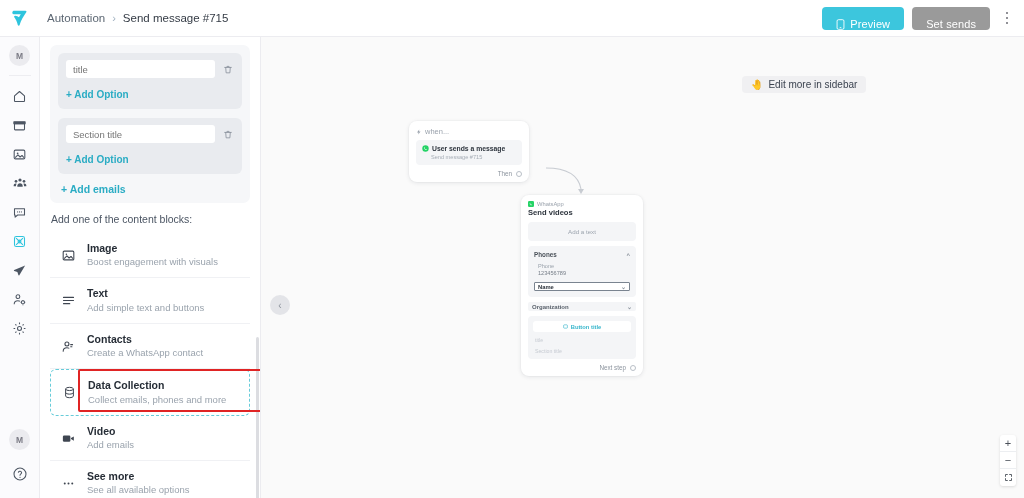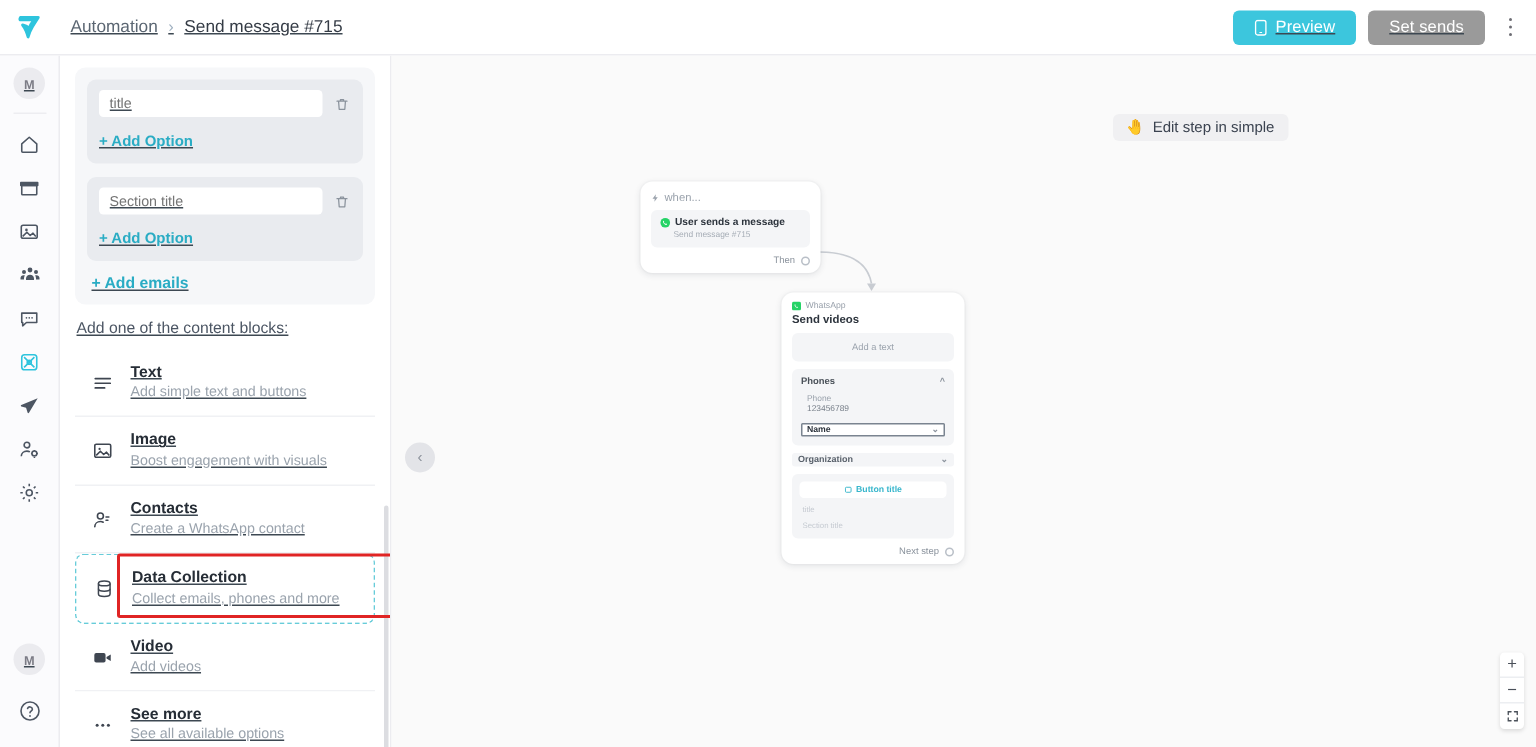--- a/index.html
+++ b/index.html
@@ -3,21 +3,21 @@
 <meta charset="utf-8">
 <style>
   * { box-sizing: border-box; margin: 0; padding: 0; }
   html, body { width: 1024px; height: 498px; overflow: hidden; }
   body {
     font-family: "Liberation Sans", sans-serif;
     background: #ffffff;
     color: #3d4852;
     -webkit-font-smoothing: antialiased;
   }
-  .app { position: relative; width: 1024px; height: 498px; display: flex; flex-direction: column; text-decoration: underline; }
+  .app { position: relative; width: 1024px; height: 498px; display: flex; flex-direction: column; }
 
   
   .header {
     height: 37px; flex: 0 0 37px;
     display: flex; align-items: center;
     background: #ffffff;
     border-bottom: 1px solid #ececf0;
     position: relative; z-index: 20;
   }
   .logo-cell {
@@ -27,21 +27,21 @@
   }
   .logo-cell svg { display: block; }
   .breadcrumb { display: flex; align-items: center; gap: 7px; margin-left: 7px; font-size: 11.5px; }
   .crumb-link { color: #5b6672; }
   .crumb-sep { color: #9fb0c0; font-size: 11px; line-height: 1; }
   .crumb-current { color: #343b45; }
   .header-right { margin-left: auto; display: flex; align-items: center; gap: 8px; padding-right: 8px; }
   .btn {
     height: 23px; border-radius: 4px; border: none;
     font-size: 11px; font-family: inherit; cursor: pointer;
-    display: flex; align-items: center; justify-content: center; gap: 5px;
+    display: flex; align-items: flex-end; justify-content: center; gap: 5px;
     padding: 0 14px; color: #fff; letter-spacing: .1px;
   }
   .btn-preview { background: #3cc6dd; min-width: 74px; }
   .btn-setlive { background: #9a9a9a; min-width: 64px; }
   .kebab {
     width: 18px; height: 24px; display: flex; flex-direction: column;
     align-items: center; justify-content: center; gap: 2.5px; cursor: pointer;
   }
   .kebab i { width: 2.5px; height: 2.5px; border-radius: 50%; background: #6d6d74; display: block; }
 
@@ -124,21 +124,21 @@
     width: 20px; height: 20px; border-radius: 50%;
     background: #e3e4e8; color: #8d939c;
     display: flex; align-items: center; justify-content: center;
     font-size: 10px; cursor: pointer;
   }
 
   .node {
     position: absolute; background: #fff; border-radius: 8px;
     box-shadow: 0 1px 4px rgba(30,40,60,.10), 0 0 0 1px rgba(0,0,0,.015);
   }
-  .node-trigger { left: 166px; top: 84px; width: 120px; padding: 6px 7px 5px; }
+  .node-trigger { left: 148px; top: 84px; width: 120px; padding: 6px 7px 5px; }
   .trig-head { display: flex; align-items: center; gap: 3px; font-size: 7.5px; color: #9aa2ac; margin-bottom: 4px; }
   .trig-body { background: #f4f5f7; border-radius: 4px; padding: 5px 6px; }
   .trig-title { display: flex; align-items: center; gap: 3px; font-size: 6.8px; color: #2d343d; font-weight: bold; }
   .trig-sub { font-size: 5.6px; color: #a6adb6; margin: 2px 0 0 9px; }
   .port-row { display: flex; align-items: center; justify-content: flex-end; gap: 4px; margin-top: 5px; }
   .port-label { font-size: 6.3px; color: #8b939d; }
   .port-dot { width: 6px; height: 6px; border-radius: 50%; border: 1px solid #b9bfc7; background: #fff; }
 
   .node-msg { left: 260px; top: 158px; width: 122px; padding: 6px 7px 5px; }
   .msg-brand { display: flex; align-items: center; gap: 3px; font-size: 5.8px; color: #9aa2ac; }
@@ -323,41 +323,41 @@
             <div class="add-option">+ Add Option</div>
           </div>
 
           <div class="add-section">+ Add emails</div>
         </div>
 
         <div class="blocks-title">Add one of the content blocks:</div>
 
         <div class="block-item">
           <span class="block-icon">
-            <svg width="15" height="15" viewBox="0 0 24 24" stroke="currentColor" stroke-width="1.8" stroke-linecap="round">
-                <path d="M4 7h16M4 12h16M4 17h10"></path>
-              </svg>
-          </span>
-          <span>
-            <div class="block-title">Text</div>
-            <div class="block-sub">Add simple text and buttons</div>
-          </span>
-        </div>
-
-        <div class="block-item">
-          <span class="block-icon">
             <svg width="15" height="15" viewBox="0 0 24 24" fill="none" stroke="currentColor" stroke-width="1.7" stroke-linejoin="round">
                 <rect x="3.5" y="5" width="17" height="14" rx="1.6"></rect>
                 <circle cx="8.6" cy="10" r="1.2" fill="currentColor" stroke="none"></circle>
                 <path d="M5 17l4.5-4.5L13 16l3-2.5L19 17"></path>
               </svg>
           </span>
           <span>
             <div class="block-title">Image</div>
             <div class="block-sub">Boost engagement with visuals</div>
+          </span>
+        </div>
+
+        <div class="block-item">
+          <span class="block-icon">
+            <svg width="15" height="15" viewBox="0 0 24 24" stroke="currentColor" stroke-width="1.8" stroke-linecap="round">
+                <path d="M4 7h16M4 12h16M4 17h10"></path>
+              </svg>
+          </span>
+          <span>
+            <div class="block-title">Text</div>
+            <div class="block-sub">Add simple text and buttons</div>
           </span>
         </div>
 
         <div class="block-item">
           <span class="block-icon">
             <svg width="15" height="15" viewBox="0 0 24 24" fill="none" stroke="currentColor" stroke-width="1.7" stroke-linecap="round" stroke-linejoin="round">
                 <circle cx="9.5" cy="8" r="3.2"></circle>
                 <path d="M3.5 19.5c0-3.3 2.7-5.6 6-5.6 1.1 0 2.1.2 3 .7"></path>
                 <path d="M15.5 9h3M15.5 12.5h2"></path>
               </svg>
@@ -384,21 +384,21 @@
 
         <div class="block-item">
           <span class="block-icon">
             <svg width="15" height="15" viewBox="0 0 24 24" fill="currentColor">
                 <rect x="3" y="7" width="12" height="10" rx="2"></rect>
                 <path d="M16 11.2l4.5-2.6v6.8L16 12.8z"></path>
               </svg>
           </span>
           <span>
             <div class="block-title">Video</div>
-            <div class="block-sub">Add videos</div>
+            <div class="block-sub">Add emails</div>
           </span>
         </div>
 
         <div class="block-item">
           <span class="block-icon">
             <svg width="15" height="15" viewBox="0 0 24 24" fill="currentColor">
                 <circle cx="6" cy="12" r="1.6"></circle>
                 <circle cx="12" cy="12" r="1.6"></circle>
                 <circle cx="18" cy="12" r="1.6"></circle>
               </svg>
@@ -411,21 +411,21 @@
 
         <div class="panel-scrollbar"></div>
       </div>
       <div class="highlight-box"></div>
     </div>
 
     <div class="canvas">
 
       <div class="edit-pill">
         <span>🤚</span>
-        <span>Edit step in simple</span>
+        <span>Edit more in sidebar</span>
       </div>
 
       <div class="collapse-handle">
         <span>‹</span>
       </div>
 
       <svg style="position:absolute;left:0;top:0;width:100%;height:100%;pointer-events:none">
         <path d="M285,131 C310,131 318,141 320,152" fill="none" stroke="#c8ccd2" stroke-width="1.1"></path>
         <path d="M320,157 l-3,-5 l6,0 z" fill="#c8ccd2"></path>
       </svg>

